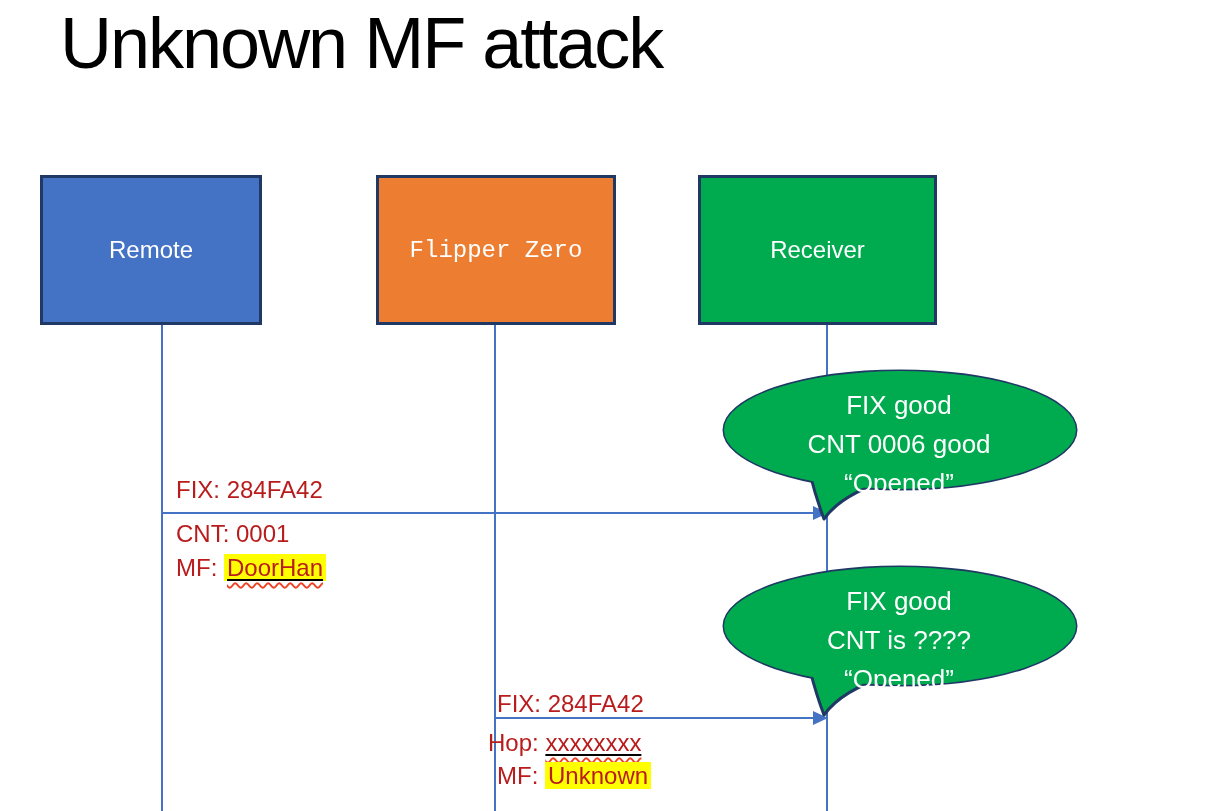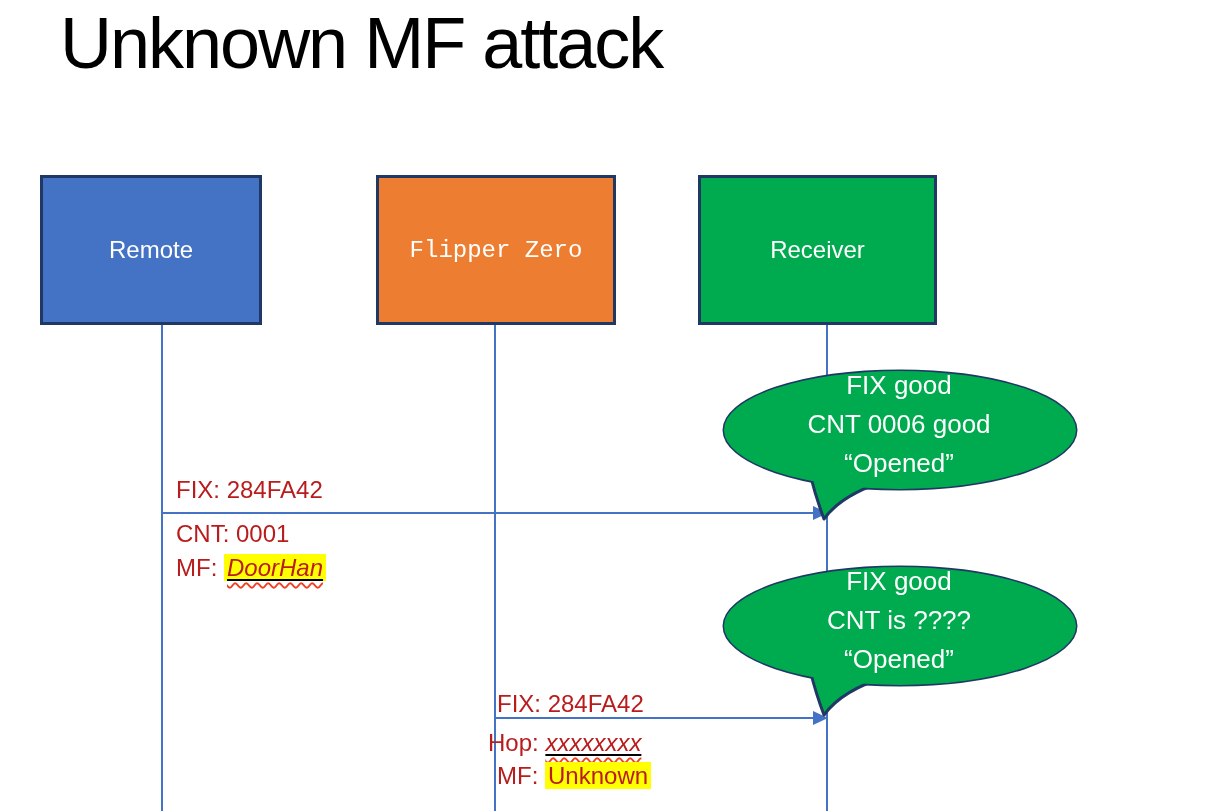--- a/index.html
+++ b/index.html
@@ -49,29 +49,28 @@
   .hl { background:#FFFF00; padding:0 3px; }
   .u-wavy {
     text-decoration-line:underline; text-decoration-style:wavy;
     text-decoration-color:#F04022; text-decoration-thickness:1.5px;
     text-underline-offset:6px;
   }
   .u-solid {
     text-decoration-line:underline; text-decoration-style:solid;
     text-decoration-color:#000000; text-decoration-thickness:1.5px;
     text-underline-offset:3px;
-    font-style:italic;
   }
   
   .callout-svg { position:absolute; left:718px; width:362px; height:166px; }
   .callout-svg-1 { top:360px; }
   .callout-svg-2 { top:556px; }
   .callout-text {
     position:absolute; left:718px; width:362px; text-align:center;
-    color:#ffffff; font-size:26px; line-height:39px; white-space:nowrap;
+    color:#ffffff; font-size:26px; line-height:39px; white-space:nowrap;margin-top:20px;
   }
   .callout-text-1 { top:366px; }
   .callout-text-2 { top:562px; }
 </style>
 </head>
 <body>
 
 <div id="slide">
 
   <div class="slide-title">Unknown MF attack</div>

